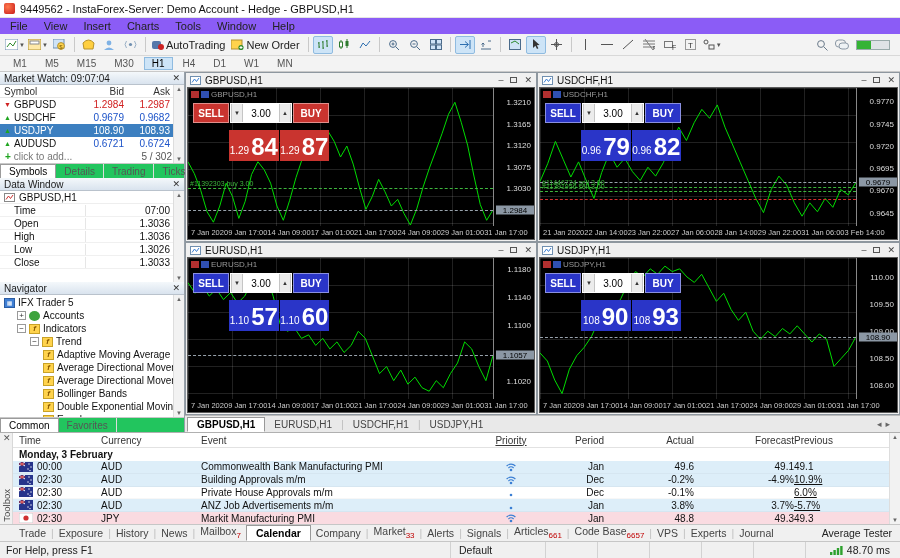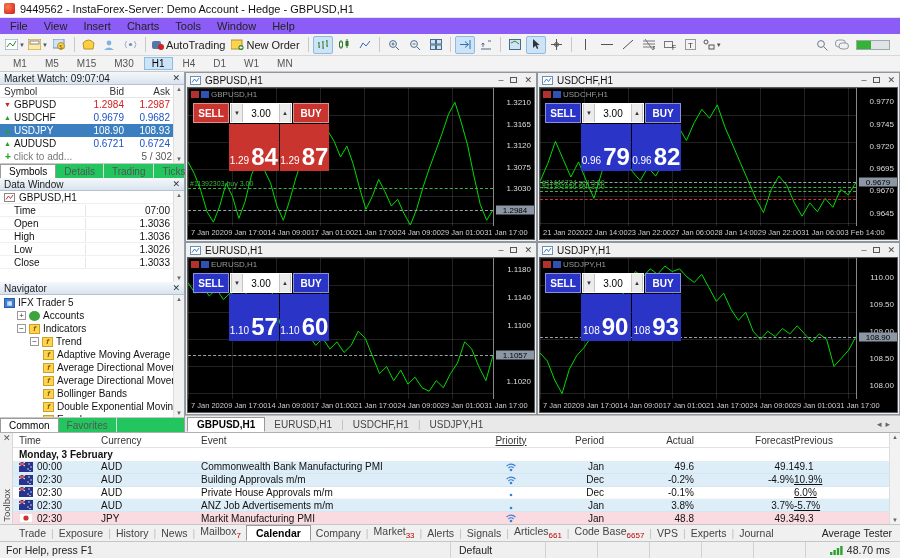--- a/index.html
+++ b/index.html
@@ -94,21 +94,21 @@
   .taxis span { font-size:7.5px; color:#ccc; white-space:nowrap; }
   .inner-head { position:absolute; top:2px; left:3px; display:flex; gap:2px; align-items:center; z-index:4; font-size:8px; color:#9a9a9a; }
   .mi1 { width:8px; height:7px; background:#b23030; } .mi2 { width:8px; height:7px; background:#3050b2; }
 
   .trade-panel { position:absolute; top:15px; left:5px; width:136px; z-index:5; color:#fff; }
   .tp-row1 { display:flex; height:20px; gap:1px; }
   .tp-btn { width:36px; display:flex; align-items:center; justify-content:center; font-size:10px; font-weight:bold; border:1px solid rgba(255,255,255,.45); }
   .tp-spin { flex:1; display:flex; border:1px solid rgba(255,255,255,.45); background:#fff; }
   .tp-arrow { width:12px; background:#ececec; color:#333; font-size:6px; display:flex; align-items:center; justify-content:center; border-left:1px solid #c5c5c5; border-right:1px solid #c5c5c5; }
   .tp-lot { flex:1; color:#000; font-size:10px; display:flex; align-items:center; justify-content:center; }
-  .tp-row2 { display:flex; height:47px; gap:1px; margin-top:1px;padding-left:36px; }
+  .tp-row2 { display:flex; height:31px; gap:1px; margin-top:7px;padding-left:36px; }
   .tp-price { flex:1; display:flex; align-items:flex-end; justify-content:center; padding-bottom:2px; }
   .tp-small { font-size:10px; margin:0 2px 3px 0; }
   .tp-big { font-size:24px; font-weight:bold; line-height:1; }
 
   .chart-tabs { height:17px; background:#e9e9e9; border-top:1px solid #bbb; display:flex; align-items:center; font-size:10px; color:#444; padding-left:2px; }
   .ctab { padding:1px 9px; display:flex; align-items:center; }
   .ctab.active { background:#fff; border:1px solid #999; border-bottom:1px solid #fff; color:#000; font-weight:bold; }
   .ctab-sep { color:#bbb; }
   .ctab-arrows { margin-left:auto; padding-right:6px; color:#666; font-size:9px; letter-spacing:4px; }
 

